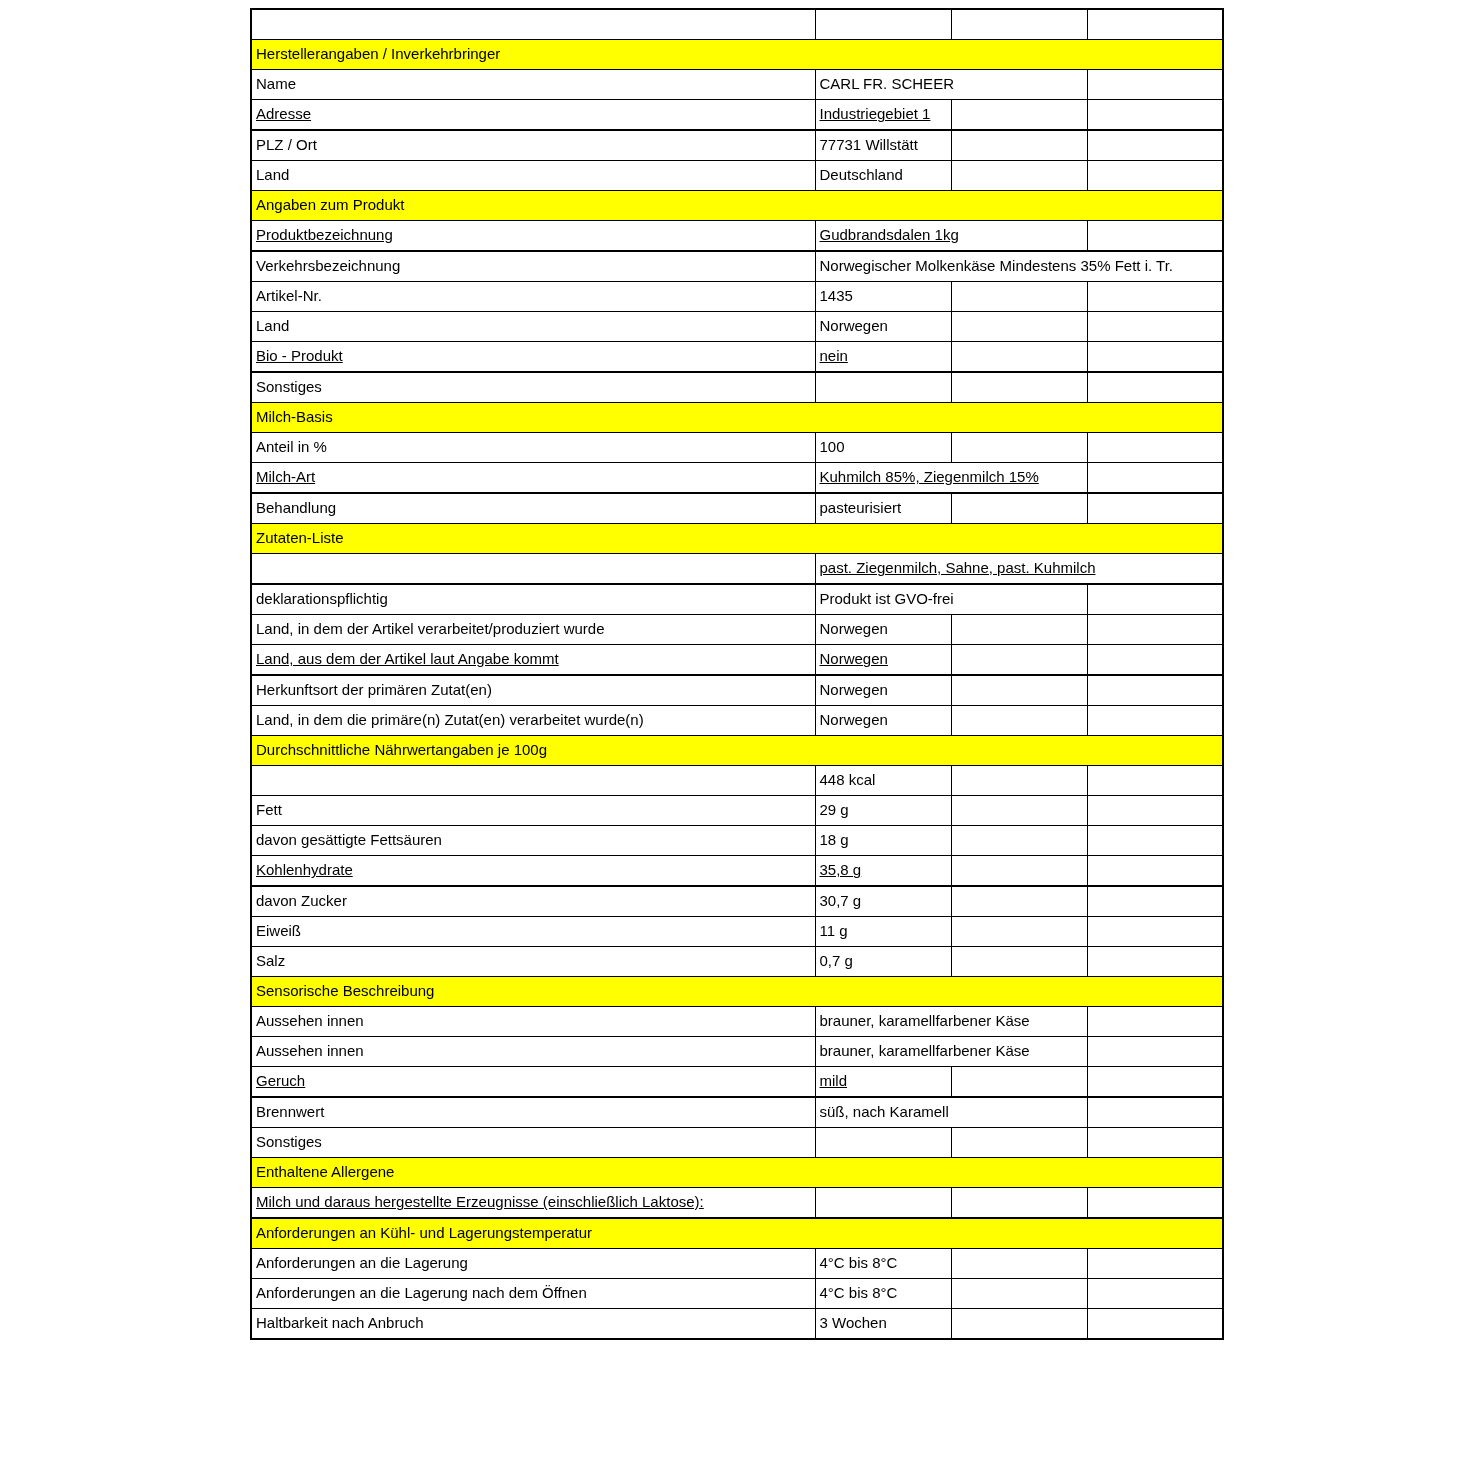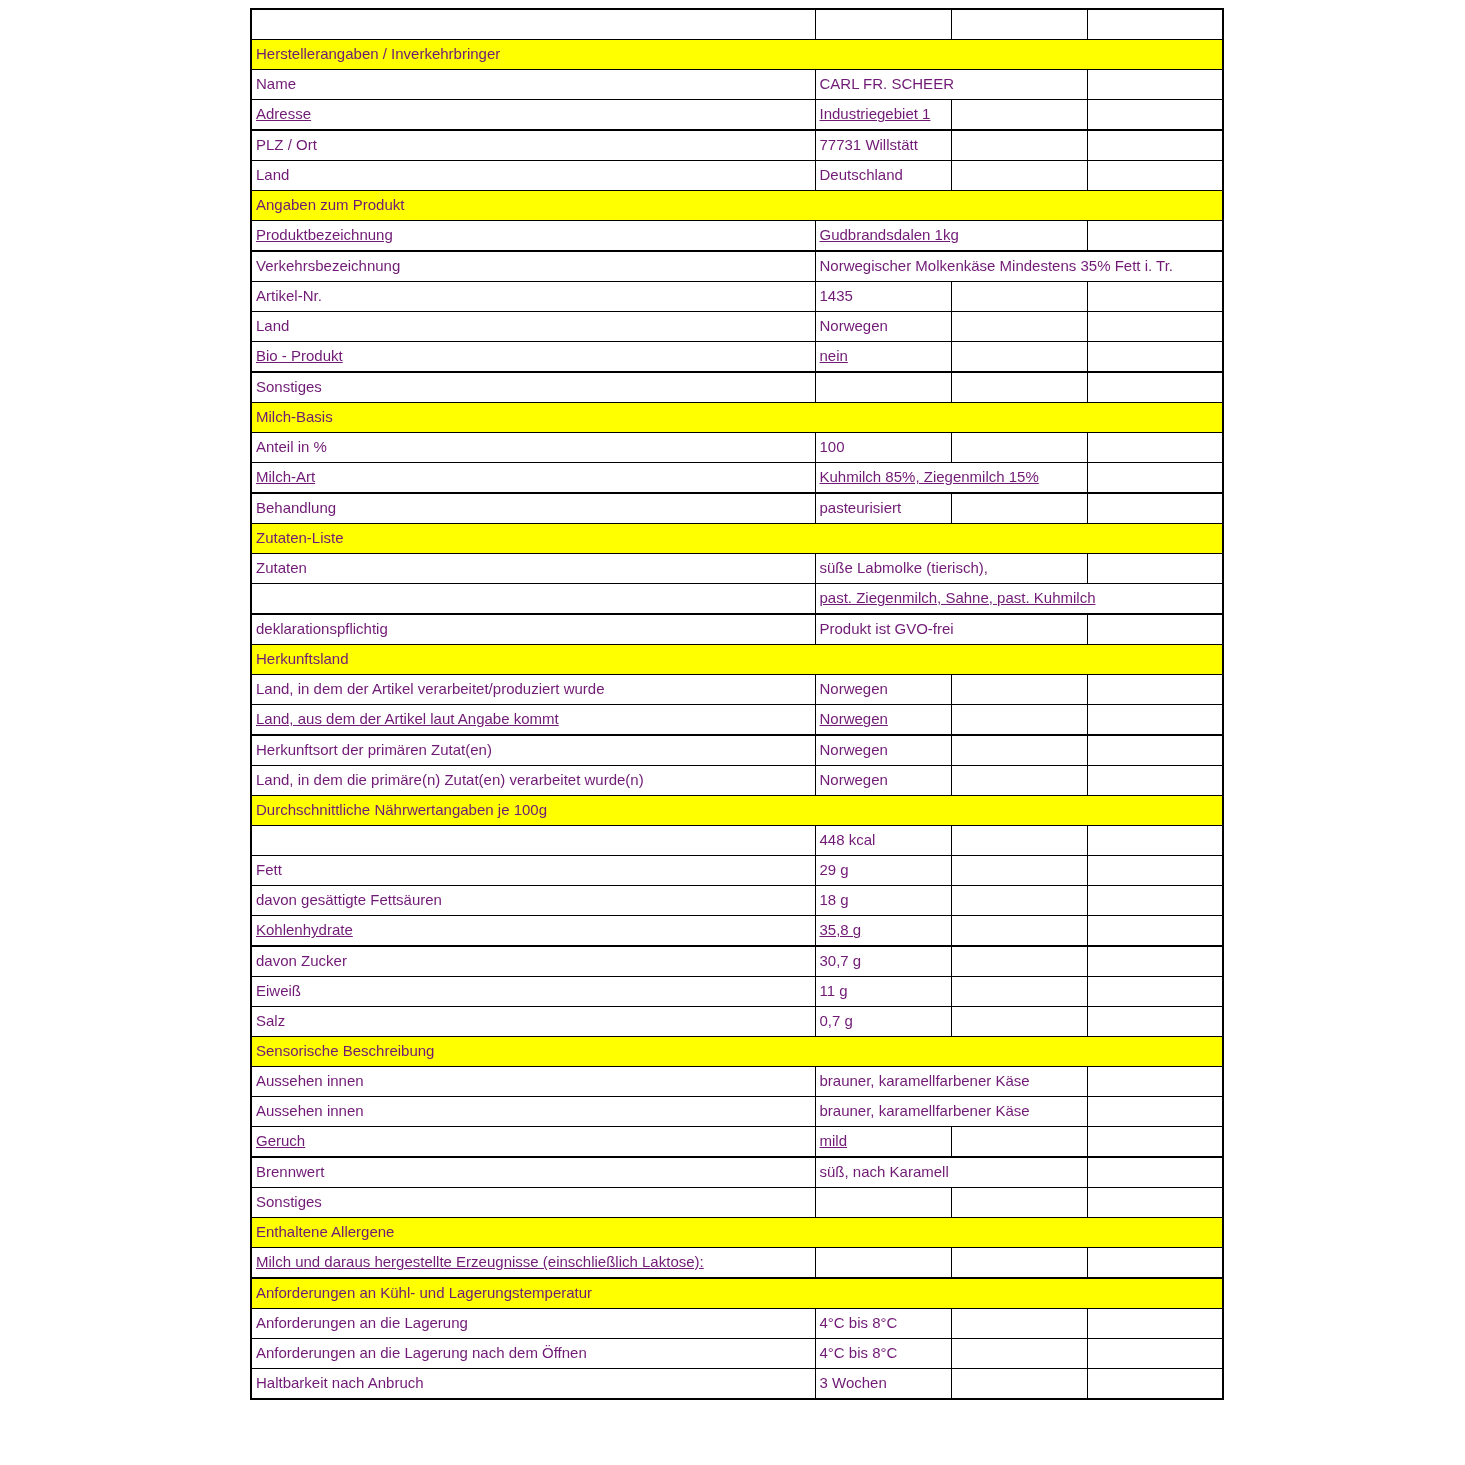--- a/index.html
+++ b/index.html
@@ -6,21 +6,21 @@
     margin: 0;
     padding: 0;
     background: #ffffff;
   }
   .page {
     position: relative;
     width: 1465px;
     height: 1465px;
     background: #ffffff;
     font-family: "Liberation Sans", "DejaVu Sans", sans-serif;
-    color: #701a75;
+    color: #000000;
     overflow: hidden;
   }
   table.spec {
     position: absolute;
     left: 250px;
     top: 8px;
     width: 972px;
     border-collapse: collapse;
     table-layout: fixed;
     border: 2px solid #000000;
@@ -141,36 +141,28 @@
         </tr>
         <tr>
           <td class="label">Behandlung</td>
           <td colspan="1" class="value">pasteurisiert</td>
           <td class="value empty"></td>
           <td class="value empty"></td>
         </tr>
         <tr>
           <td colspan="4" class="section">Zutaten-Liste</td>
         </tr>
-        <tr>
-          <td class="label">Zutaten</td>
-          <td colspan="2" class="value">süße Labmolke (tierisch),</td>
-          <td class="value empty"></td>
-        </tr>
         <tr class="thick">
           <td class="label"></td>
           <td colspan="3" class="value">past. Ziegenmilch, Sahne, past. Kuhmilch</td>
         </tr>
         <tr>
           <td class="label">deklarationspflichtig</td>
           <td colspan="2" class="value">Produkt ist GVO-frei</td>
           <td class="value empty"></td>
-        </tr>
-        <tr>
-          <td colspan="4" class="section">Herkunftsland</td>
         </tr>
         <tr>
           <td class="label">Land, in dem der Artikel verarbeitet/produziert wurde</td>
           <td colspan="1" class="value">Norwegen</td>
           <td class="value empty"></td>
           <td class="value empty"></td>
         </tr>
         <tr class="thick">
           <td class="label">Land, aus dem der Artikel laut Angabe kommt</td>
           <td colspan="1" class="value">Norwegen</td>

